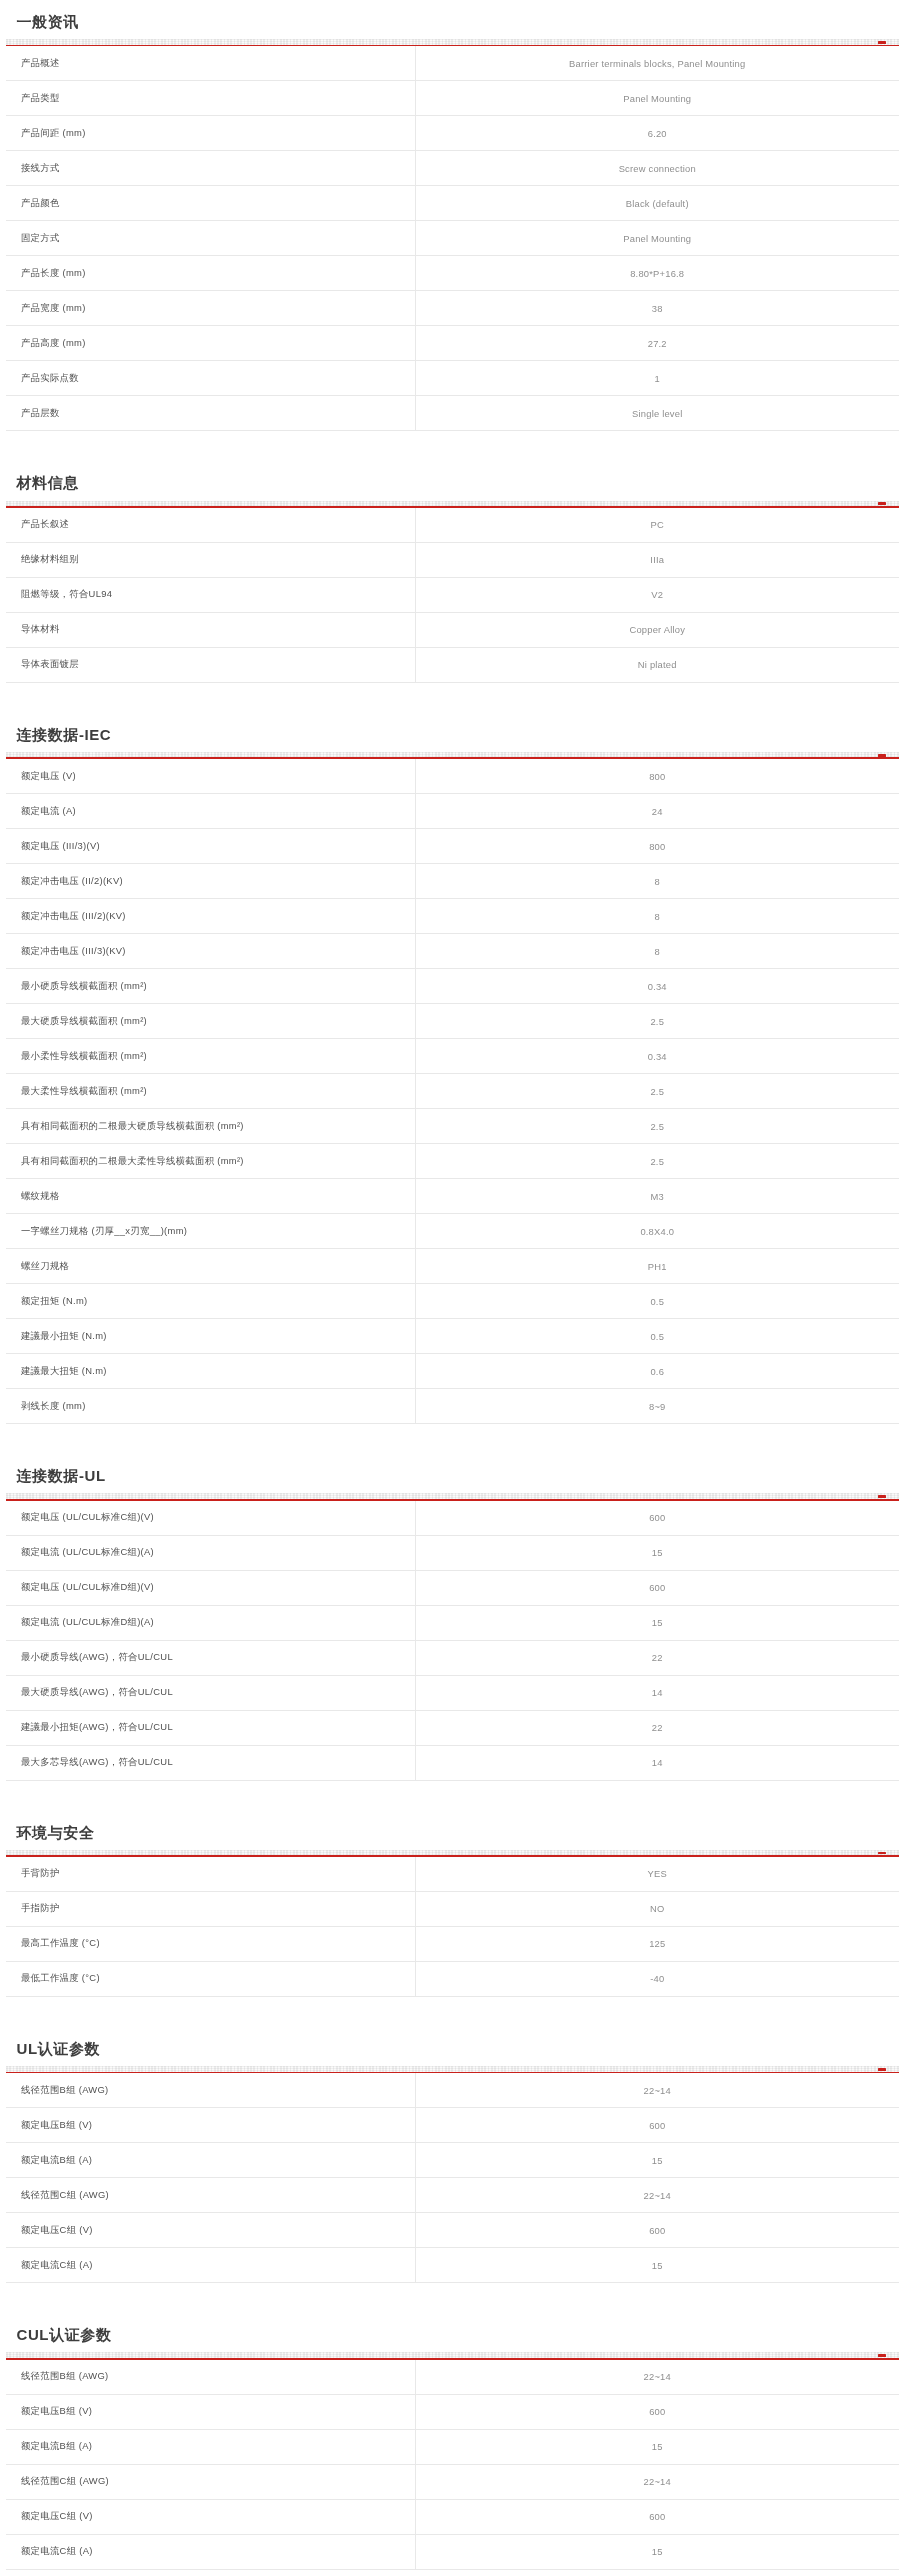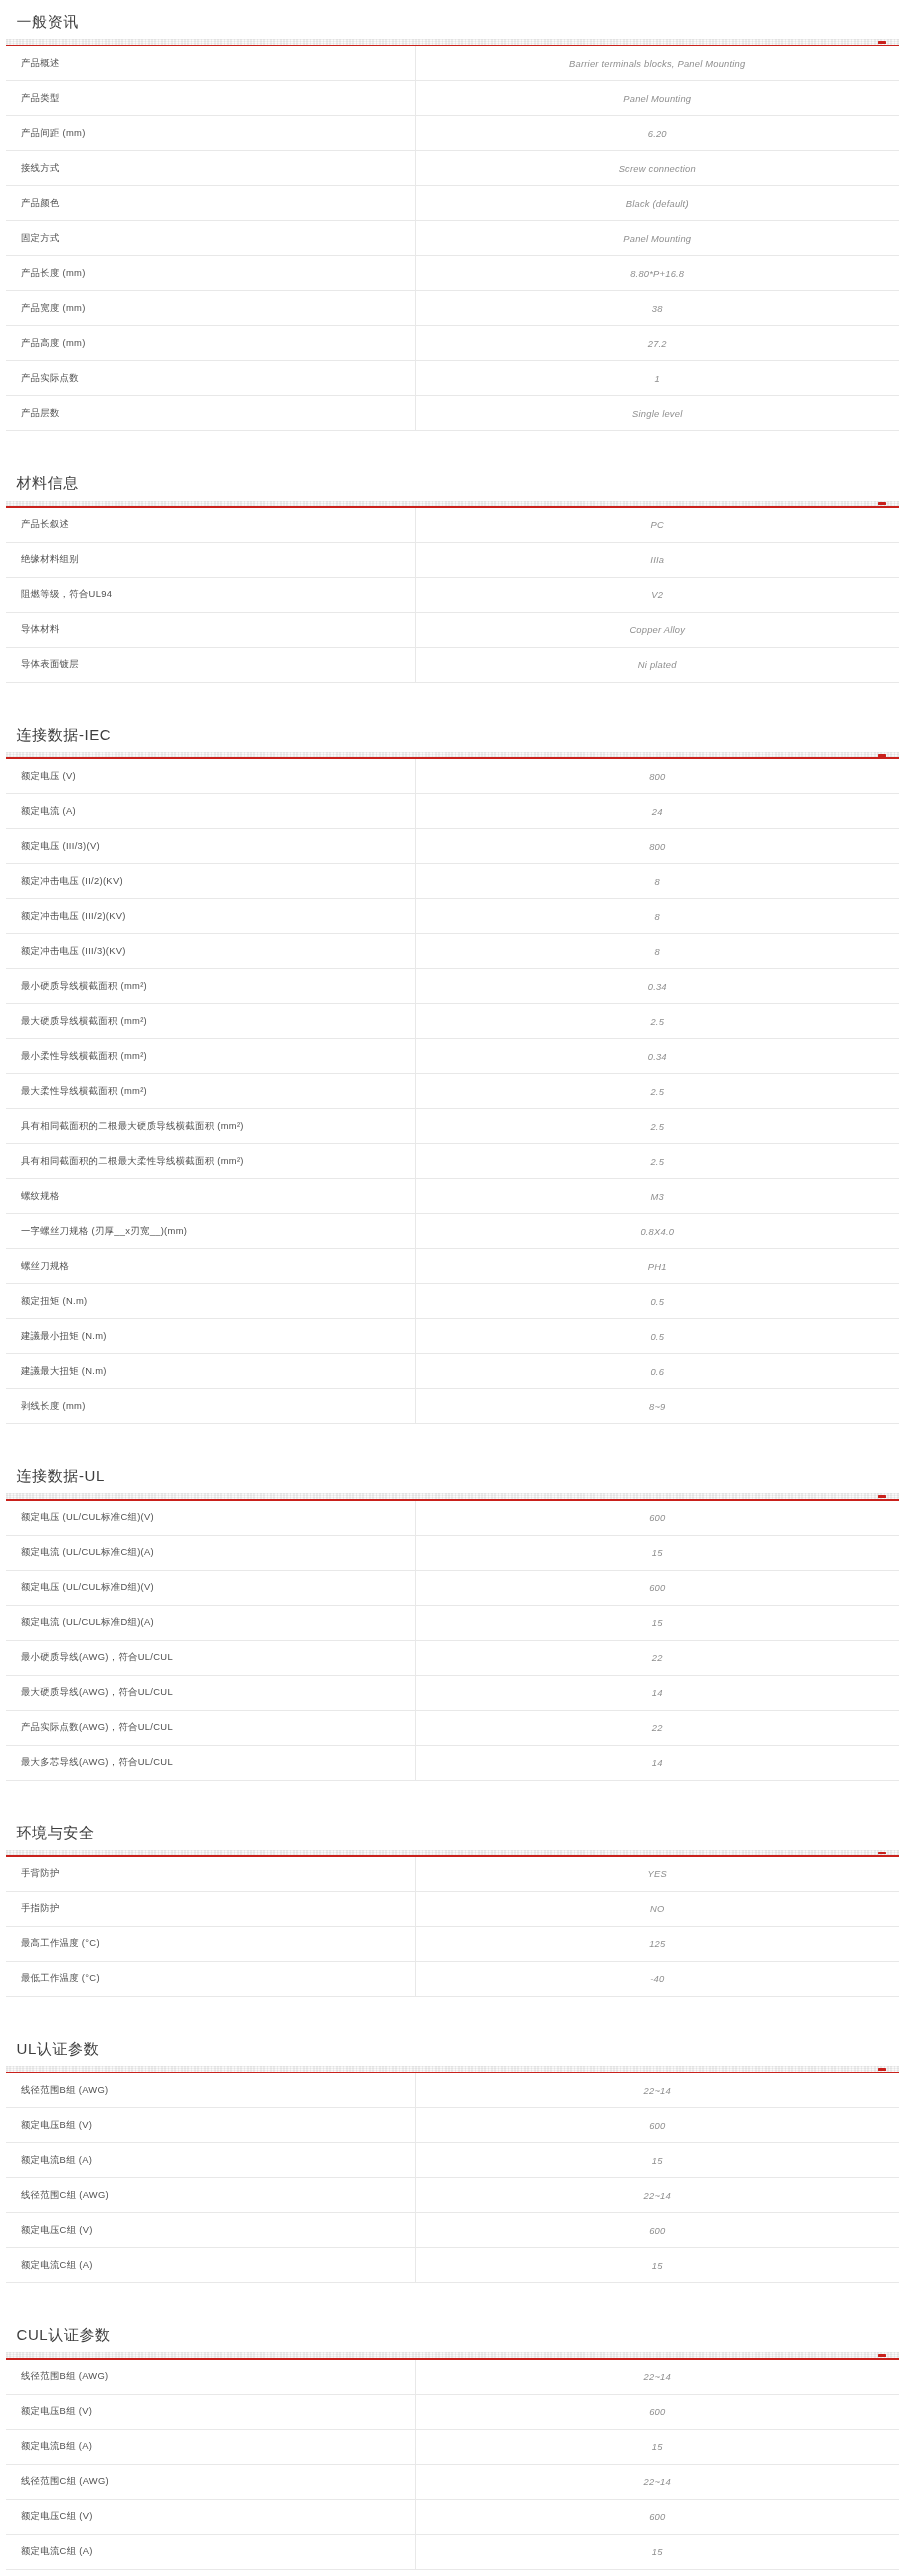--- a/index.html
+++ b/index.html
@@ -9,21 +9,21 @@
     width:905px; min-height:2576px;
     font-family:"Liberation Sans","DejaVu Sans",sans-serif;
     -webkit-font-smoothing:antialiased;
   }
   .wrap { padding:12px 6px 24px 5.5px; }
   .section { position:relative; }
   .section + .section { margin-top:42px; }
   .sec-head { position:relative; height:20px; margin-bottom:7.2px; }
   .sec-title {
     position:absolute; left:11px; top:0;
-    font-size:15px; font-weight:400; color:var(--title);
+    font-size:15px; font-weight:700; color:var(--title);
     letter-spacing:0.6px; line-height:20px; white-space:nowrap;
   }
   .collapse-btn {
     position:absolute; right:13.2px; top:29px; z-index:2;
     width:8.3px; height:2.8px; background:var(--red); border-radius:0.6px;
     cursor:pointer; display:block;
   }
   .stripe-band {
     height:5.5px;
     background:
@@ -39,21 +39,21 @@
   }
   .cell { display:flex; align-items:center; font-size:9.4px; }
   .cell.label {
     width:410px; flex:0 0 410px;
     padding-left:15.4px; padding-right:8.8px;
     border-right:0.6px solid var(--divider);
     color:var(--label); letter-spacing:0.3px;
   }
   .cell.value {
     flex:1; justify-content:center; text-align:center;
-    color:var(--value); letter-spacing:0.2px; padding:0 5.5px;font-style:italic;
+    color:var(--value); letter-spacing:0.2px; padding:0 5.5px;
   }
 </style>
 </head>
 <body>
 
 <div class="wrap" id="sections-root">
   <section class="section">
     <div class="sec-head">
       <h2 class="sec-title">一般资讯</h2>
     </div>
@@ -256,21 +256,21 @@
       </div>
         <div class="spec-row">
         <div class="cell label">最小硬质导线(AWG)，符合UL/CUL</div>
         <div class="cell value">22</div>
       </div>
         <div class="spec-row">
         <div class="cell label">最大硬质导线(AWG)，符合UL/CUL</div>
         <div class="cell value">14</div>
       </div>
         <div class="spec-row">
-        <div class="cell label">产品实际点数(AWG)，符合UL/CUL</div>
+        <div class="cell label">建議最小扭矩(AWG)，符合UL/CUL</div>
         <div class="cell value">22</div>
       </div>
         <div class="spec-row">
         <div class="cell label">最大多芯导线(AWG)，符合UL/CUL</div>
         <div class="cell value">14</div>
       </div>
       </div>
   </section>
 
   <section class="section">

